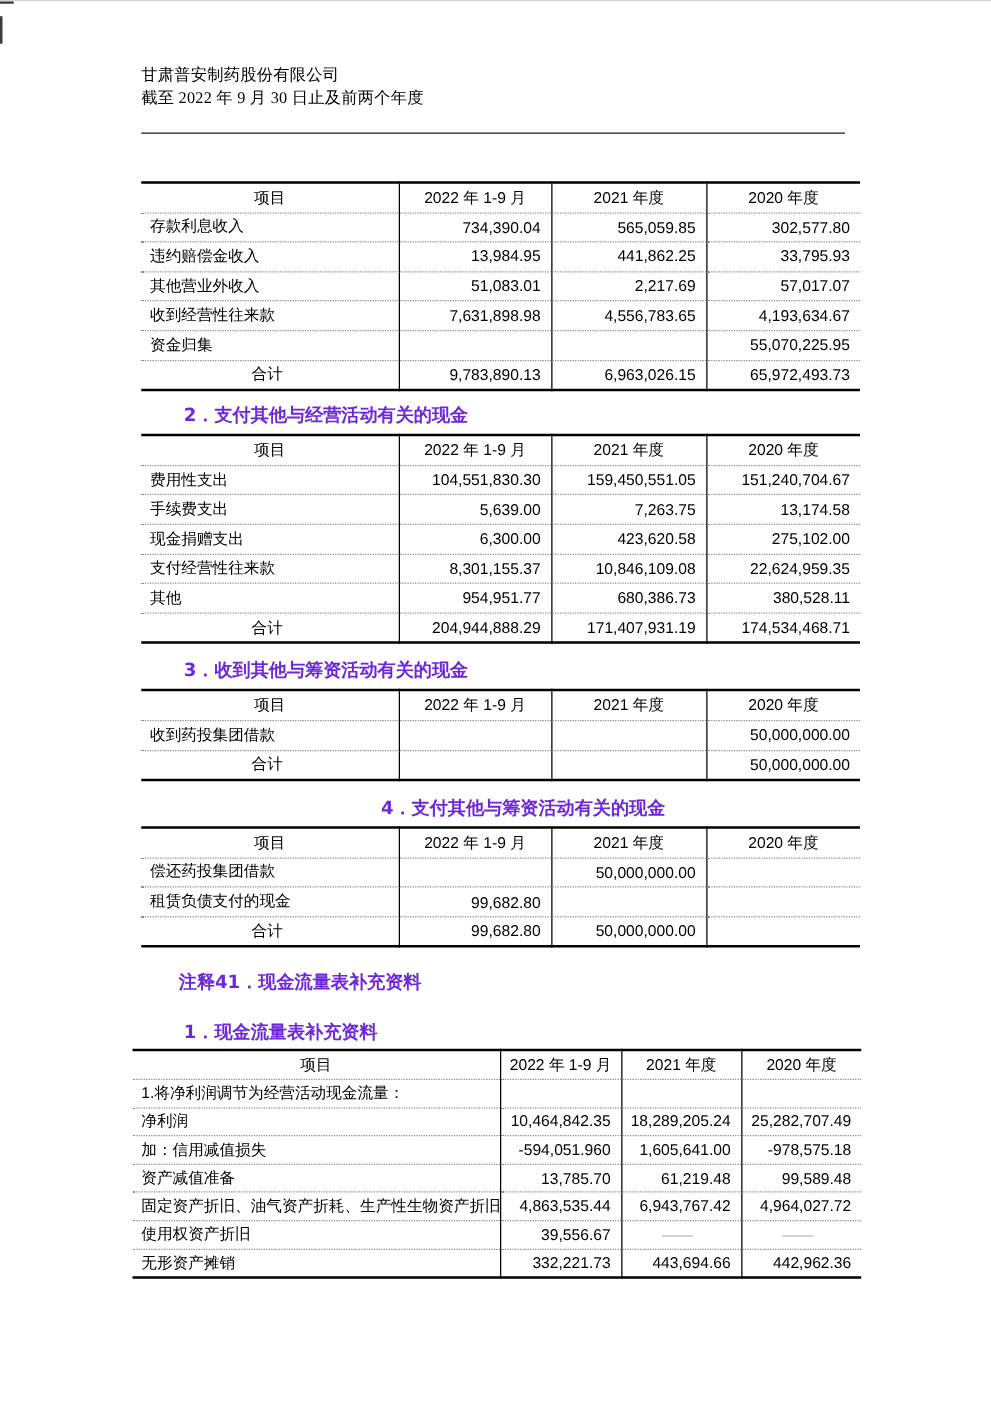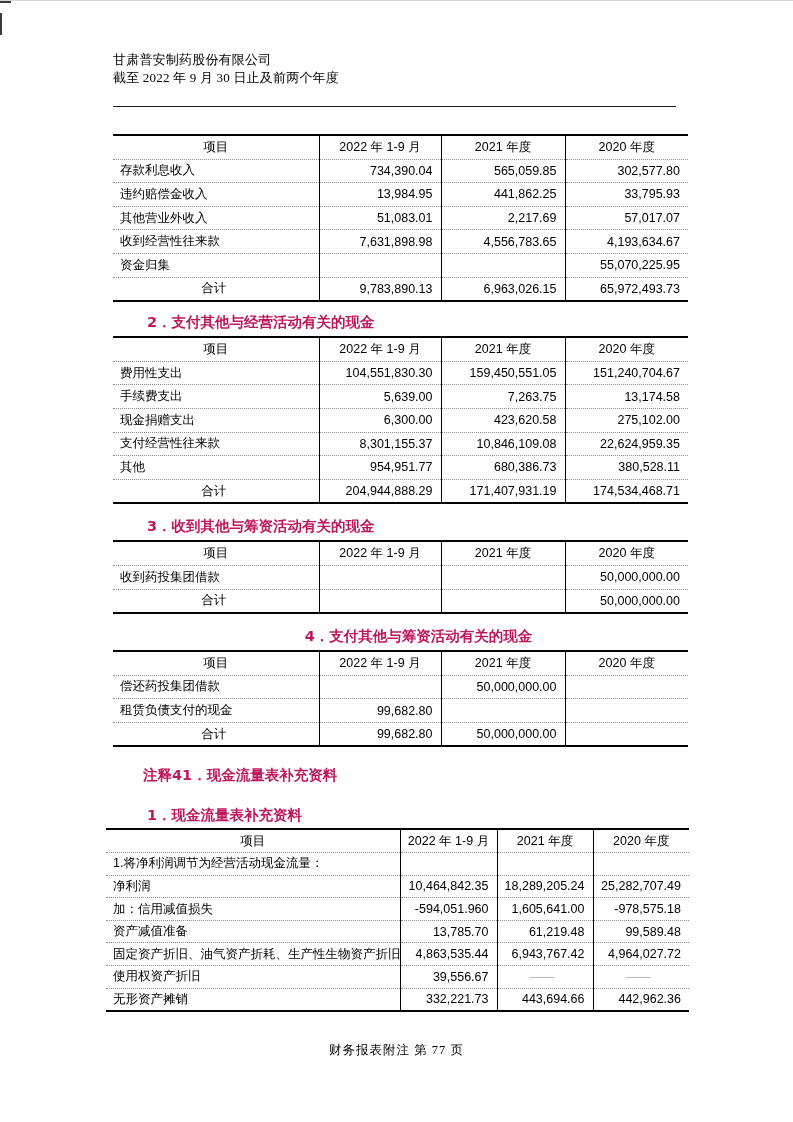--- a/index.html
+++ b/index.html
@@ -14,25 +14,25 @@
     box-sizing:border-box;
     padding-left:24px;
   }
   
   .artifact-top{position:absolute;left:0;top:0;width:11px;height:2px;background:#3c3c3c;}
   .artifact-left{position:absolute;left:0;top:12px;width:2px;height:22px;background:#3c3c3c;}
 
   .doc-header{position:absolute;left:113px;top:50px;font-size:13px;line-height:17.6px;letter-spacing:.2px;}
   .header-rule{position:absolute;left:113px;top:105px;width:563px;height:0;border-top:1.6px solid #1a1a1a;}
 
-  .content{position:absolute;left:113px;top:133px;width:577px;}
+  .content{position:absolute;left:113px;top:144px;width:577px;}
 
   .sec-h{
     font-family:"DejaVu Sans","Liberation Sans",sans-serif;
-    font-weight:700;font-size:14.5px;line-height:20px;color:#be185d;
+    font-weight:700;font-size:14.5px;line-height:20px;color:#6d28d9;
   }
   .sec-h.s2{margin:10px 0 4px 34px;}
   .sec-h.s3{margin:12px 0 4px 34px;}
   .sec-h.s4{margin:12px 0 4px 34px;text-align:center;}
   .sec-h.note{margin:18px 0 16px 30px;}
   .sec-h.sub{margin:20px 0 3px 34px;}
 
   table.fin-table{
     border-collapse:collapse;table-layout:fixed;
     width:575px;
@@ -312,14 +312,13 @@
           <tr>
             <td class="lbl">无形资产摊销</td>
             <td class="num">332,221.73</td>
             <td class="num">443,694.66</td>
             <td class="num">442,962.36</td>
           </tr>
         </tbody>
       </table>
   </div>
 
-  <div class="doc-footer">财务报表附注 第 77 页</div>
 </div>
 
 </body></html>

